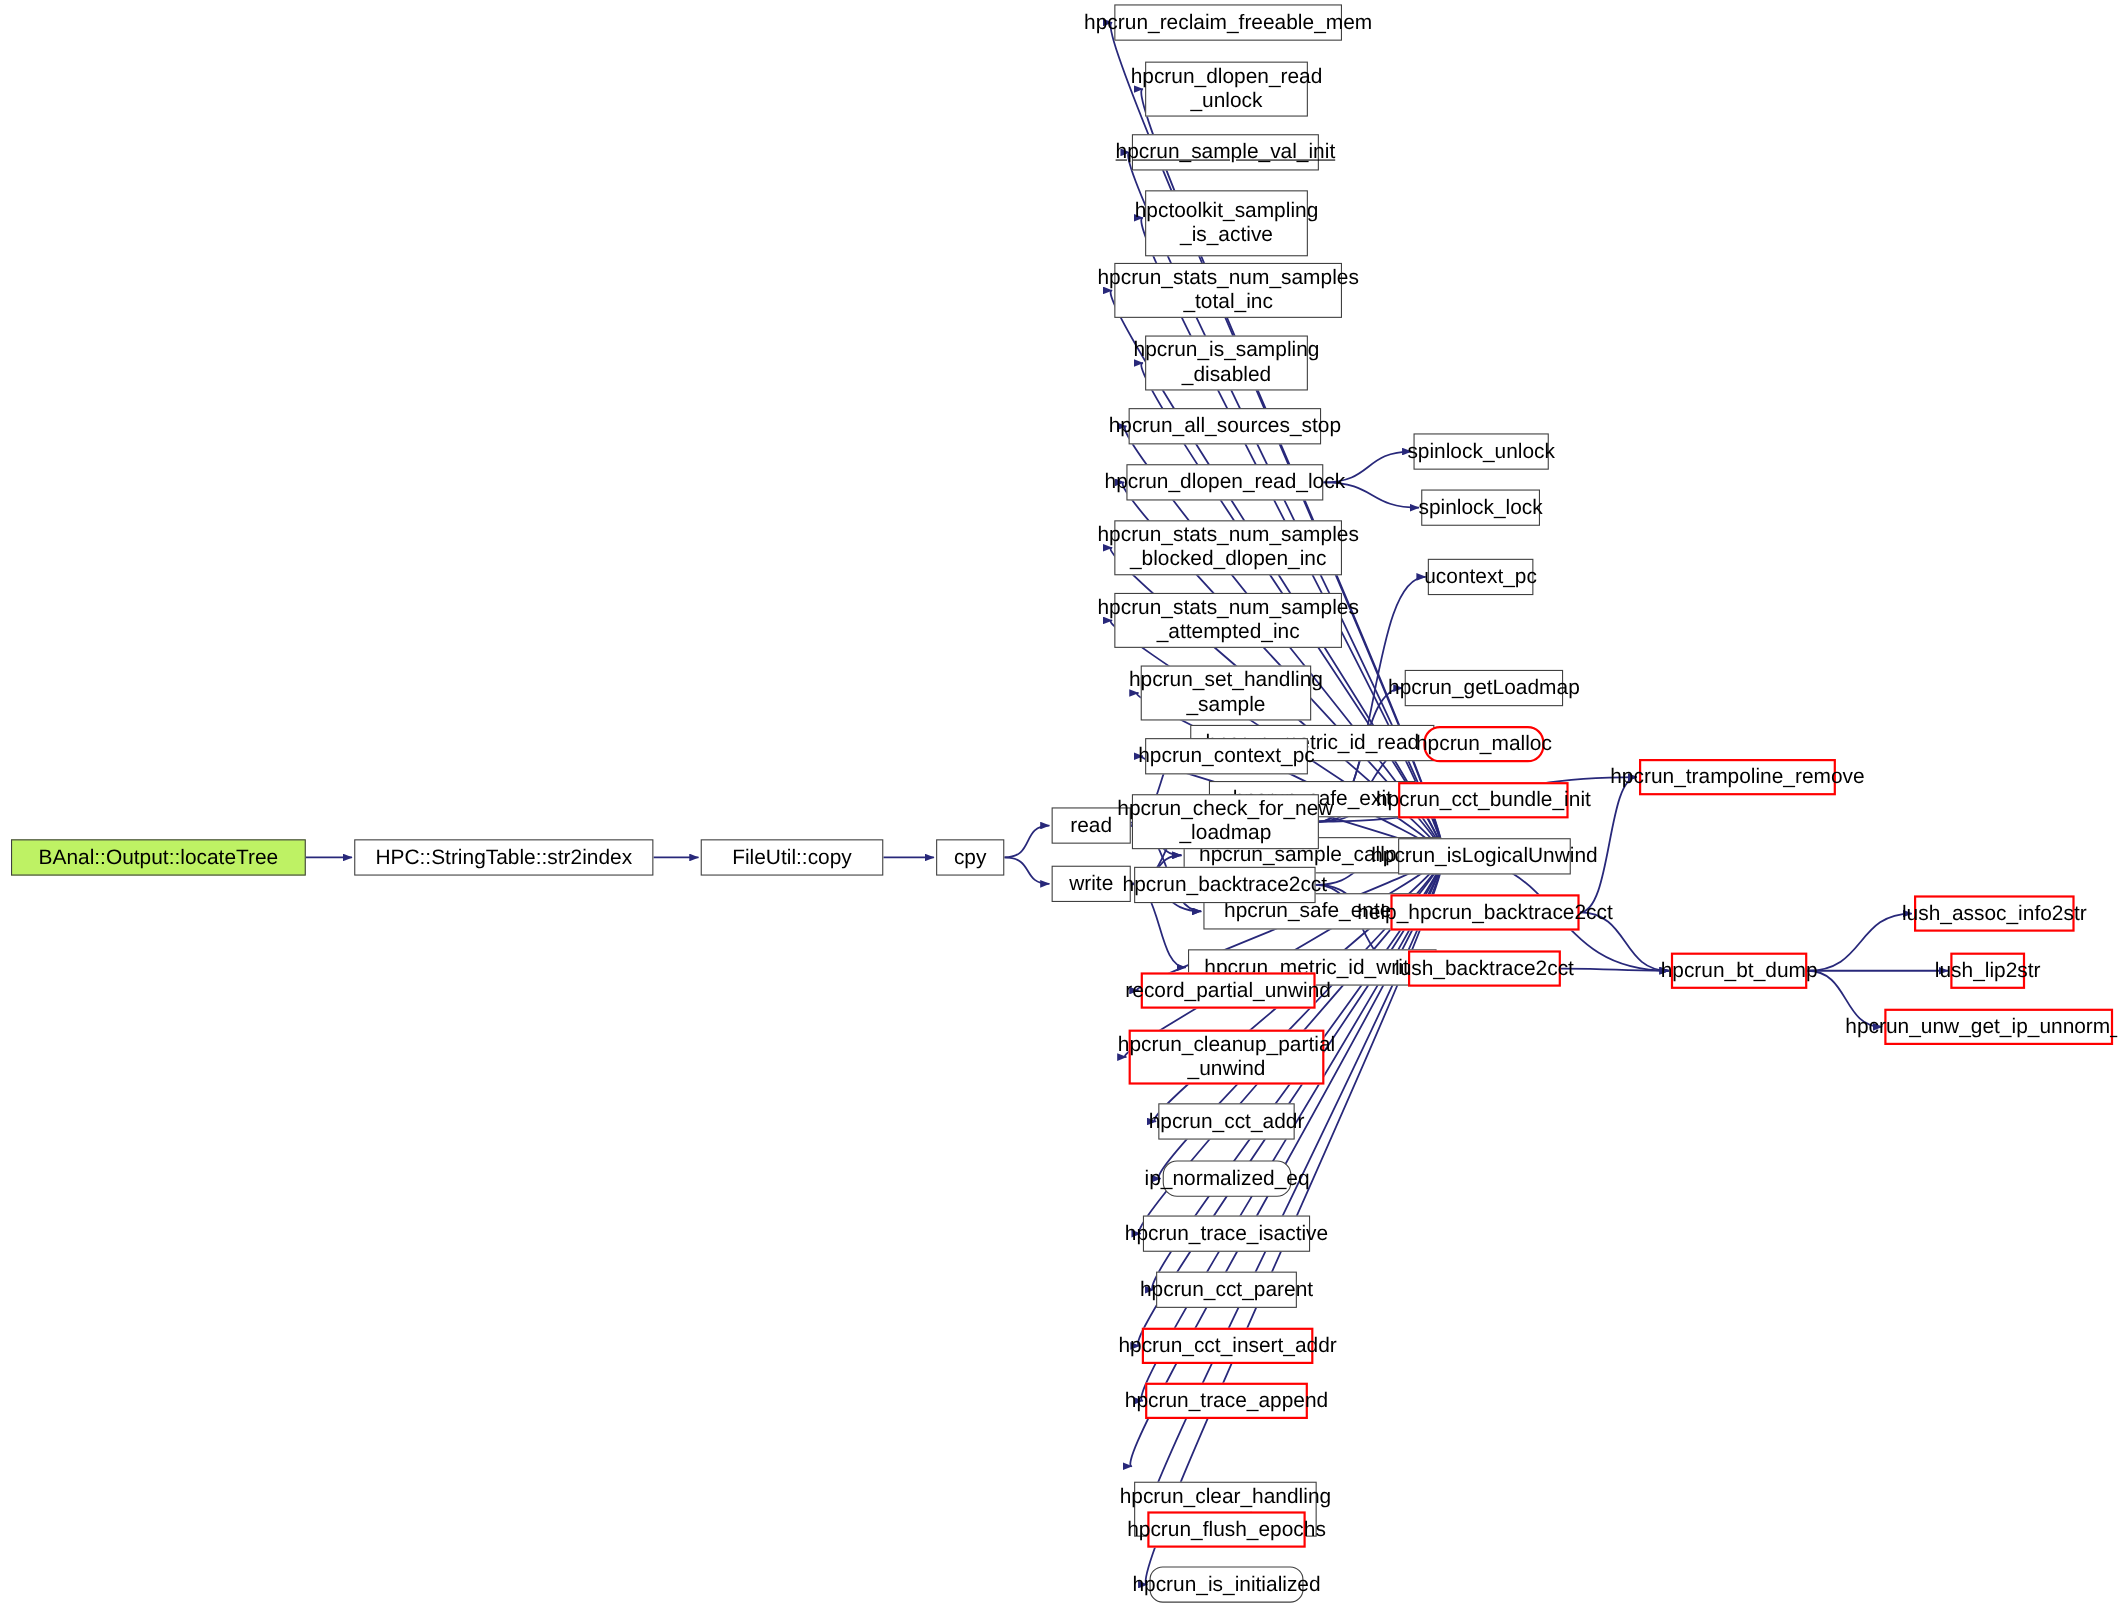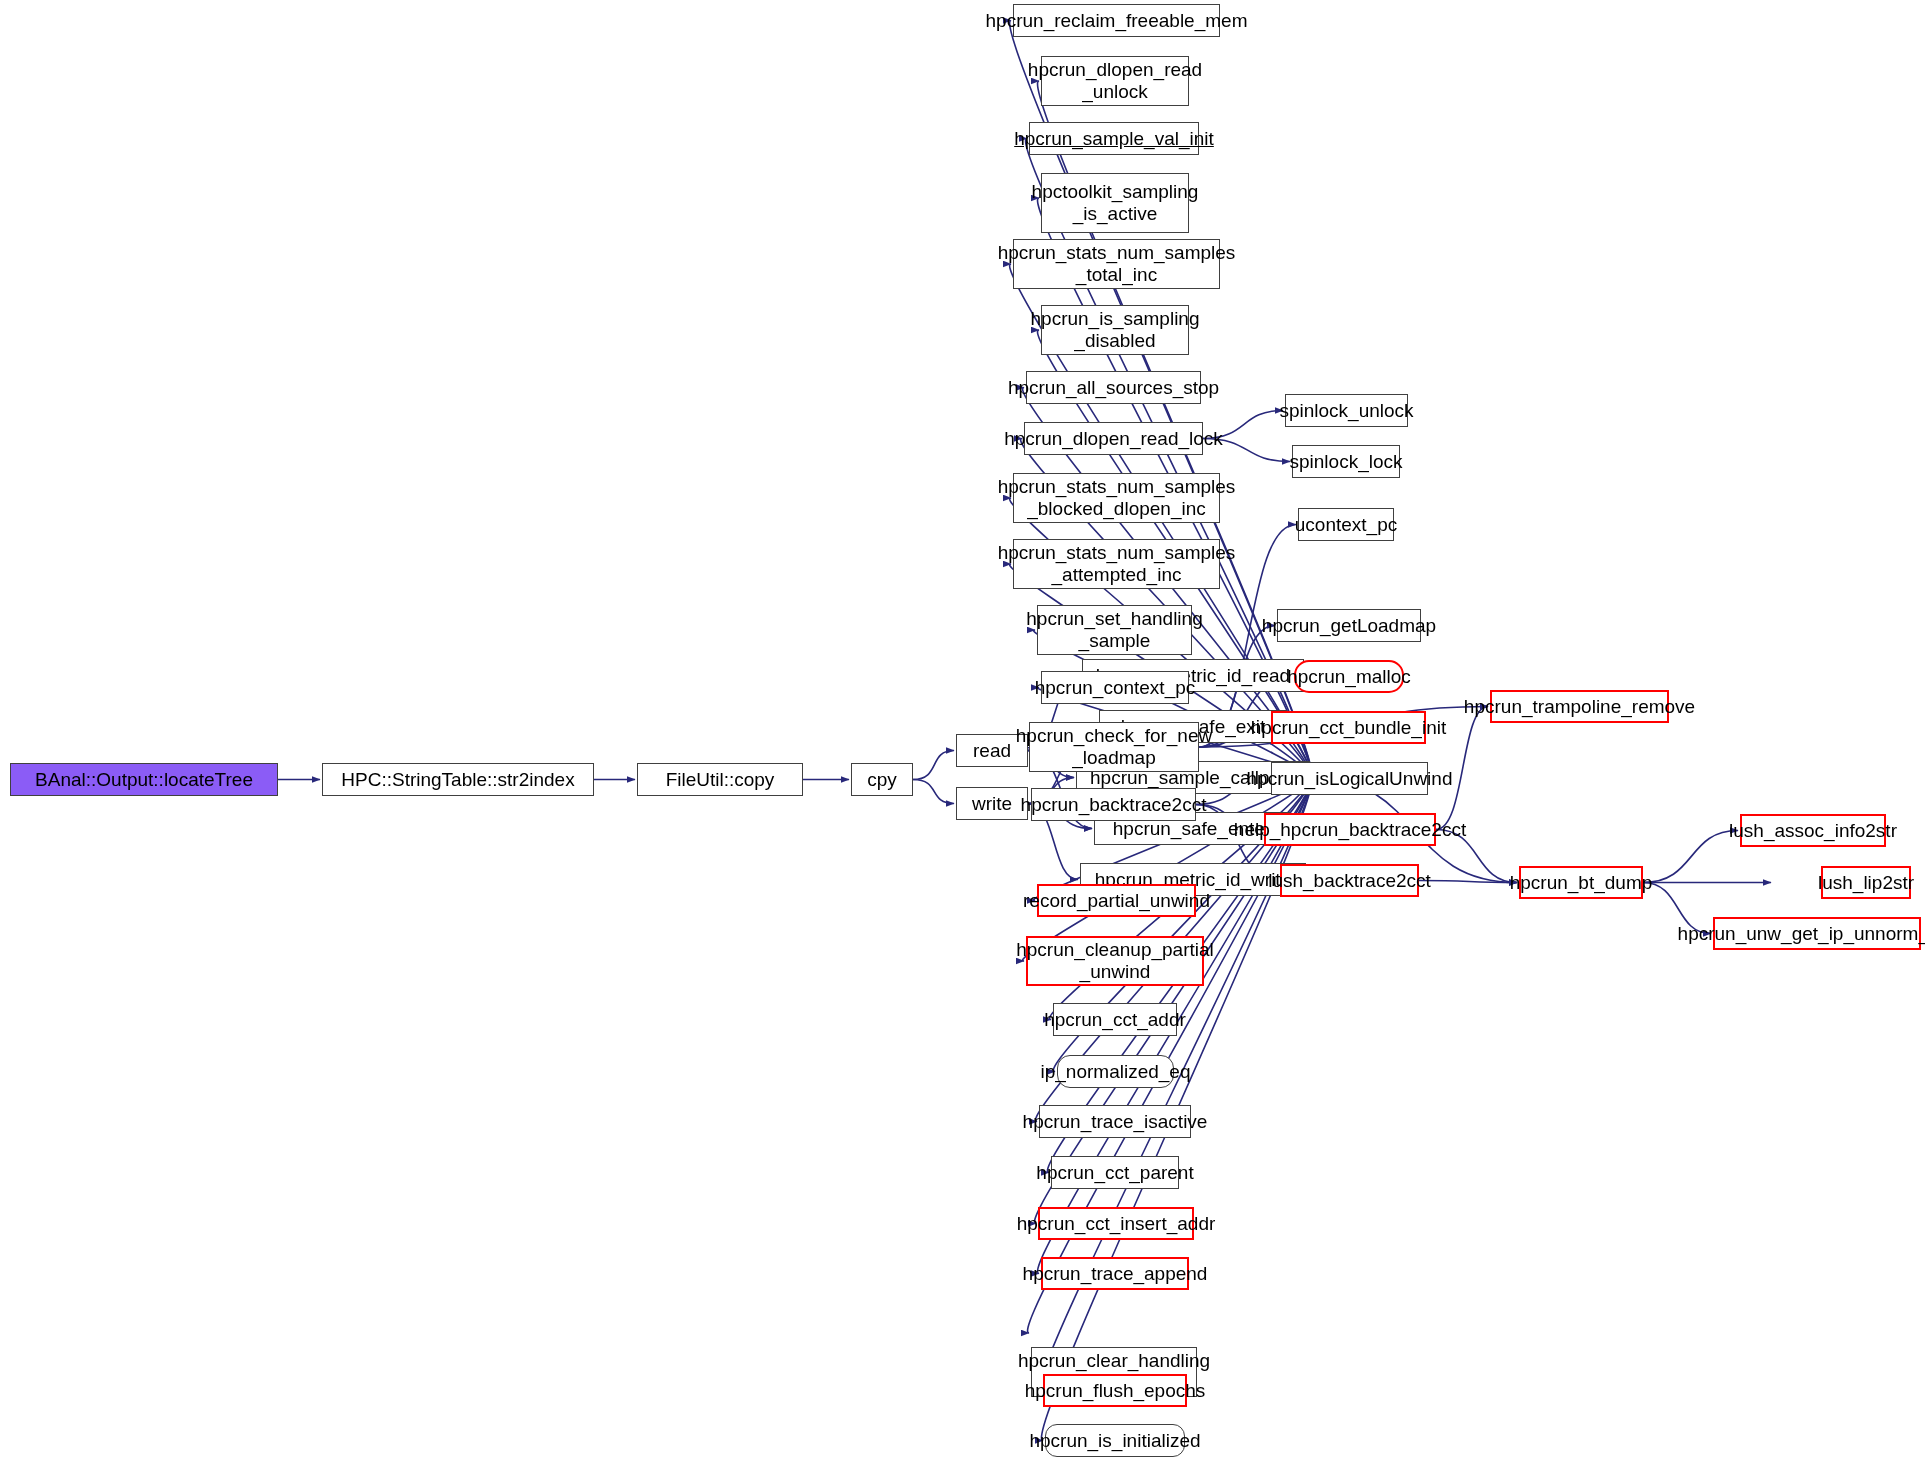--- a/index.html
+++ b/index.html
@@ -4,21 +4,21 @@
 <style>
   html,body{margin:0;padding:0;background:#ffffff;}
   #canvas{position:relative;width:1925px;height:1459px;background:#ffffff;
           font-family:"Liberation Sans", sans-serif;overflow:hidden;}
   #edges{position:absolute;left:0;top:0;width:1925px;height:1459px;}
   .node{position:absolute;box-sizing:border-box;display:flex;align-items:center;
         justify-content:center;text-align:center;background:#ffffff;
         border:1px solid #404040;color:#000000;font-size:19px;line-height:22px;
         white-space:pre-line;letter-spacing:0px;}
   .node.red{border:2px solid #ff0000;}
-  .node.root{background:#8b5cf6;border:1px solid #404040;}
+  .node.root{background:#bef264;border:1px solid #404040;}
 </style>
 </head>
 <body>
 
 <div id="canvas">
   <svg id="edges" viewBox="0 0 1925 1459" xmlns="http://www.w3.org/2000/svg">
     <defs>
       <marker id="arrow" markerWidth="9" markerHeight="7" refX="8.4" refY="3.5" orient="auto" markerUnits="userSpaceOnUse">
         <path d="M0,0 L9,3.5 L0,7 Z" fill="#28287a"></path>
       </marker>
@@ -133,16 +133,16 @@
       <div class="node" style="left: 1298px; top: 508px; width: 96px; height: 33px;">ucontext_pc</div>
       <div class="node" style="left: 1277px; top: 609px; width: 144px; height: 33px;">hpcrun_getLoadmap</div>
       <div class="node red" style="left: 1294px; top: 660px; width: 110px; height: 33px; border-radius: 15px;">hpcrun_malloc</div>
       <div class="node red" style="left: 1271px; top: 711px; width: 155px; height: 33px;">hpcrun_cct_bundle_init</div>
       <div class="node" style="left: 1271px; top: 762px; width: 157px; height: 33px;">hpcrun_isLogicalUnwind</div>
       <div class="node red" style="left: 1264px; top: 813px; width: 172px; height: 33px;">help_hpcrun_backtrace2cct</div>
       <div class="node red" style="left: 1280px; top: 864px; width: 139px; height: 33px;">lush_backtrace2cct</div>
       <div class="node red" style="left: 1490px; top: 690px; width: 179px; height: 33px;">hpcrun_trampoline_remove</div>
       <div class="node red" style="left: 1519px; top: 866px; width: 124px; height: 33px;">hpcrun_bt_dump</div>
       <div class="node red" style="left: 1740px; top: 814px; width: 146px; height: 33px;">lush_assoc_info2str</div>
-      <div class="node red" style="left: 1773px; top: 866px; width: 90px; height: 33px; margin-left: 48px;">lush_lip2str</div>
+      <div class="node red" style="left: 1773px; top: 866px; width: 68px; height: 33px;">lush_lip2str</div>
       <div class="node red" style="left: 1713px; top: 917px; width: 208px; height: 33px;">hpcrun_unw_get_ip_unnorm_reg</div>
     </div>
 </div>
 
 </body></html>

